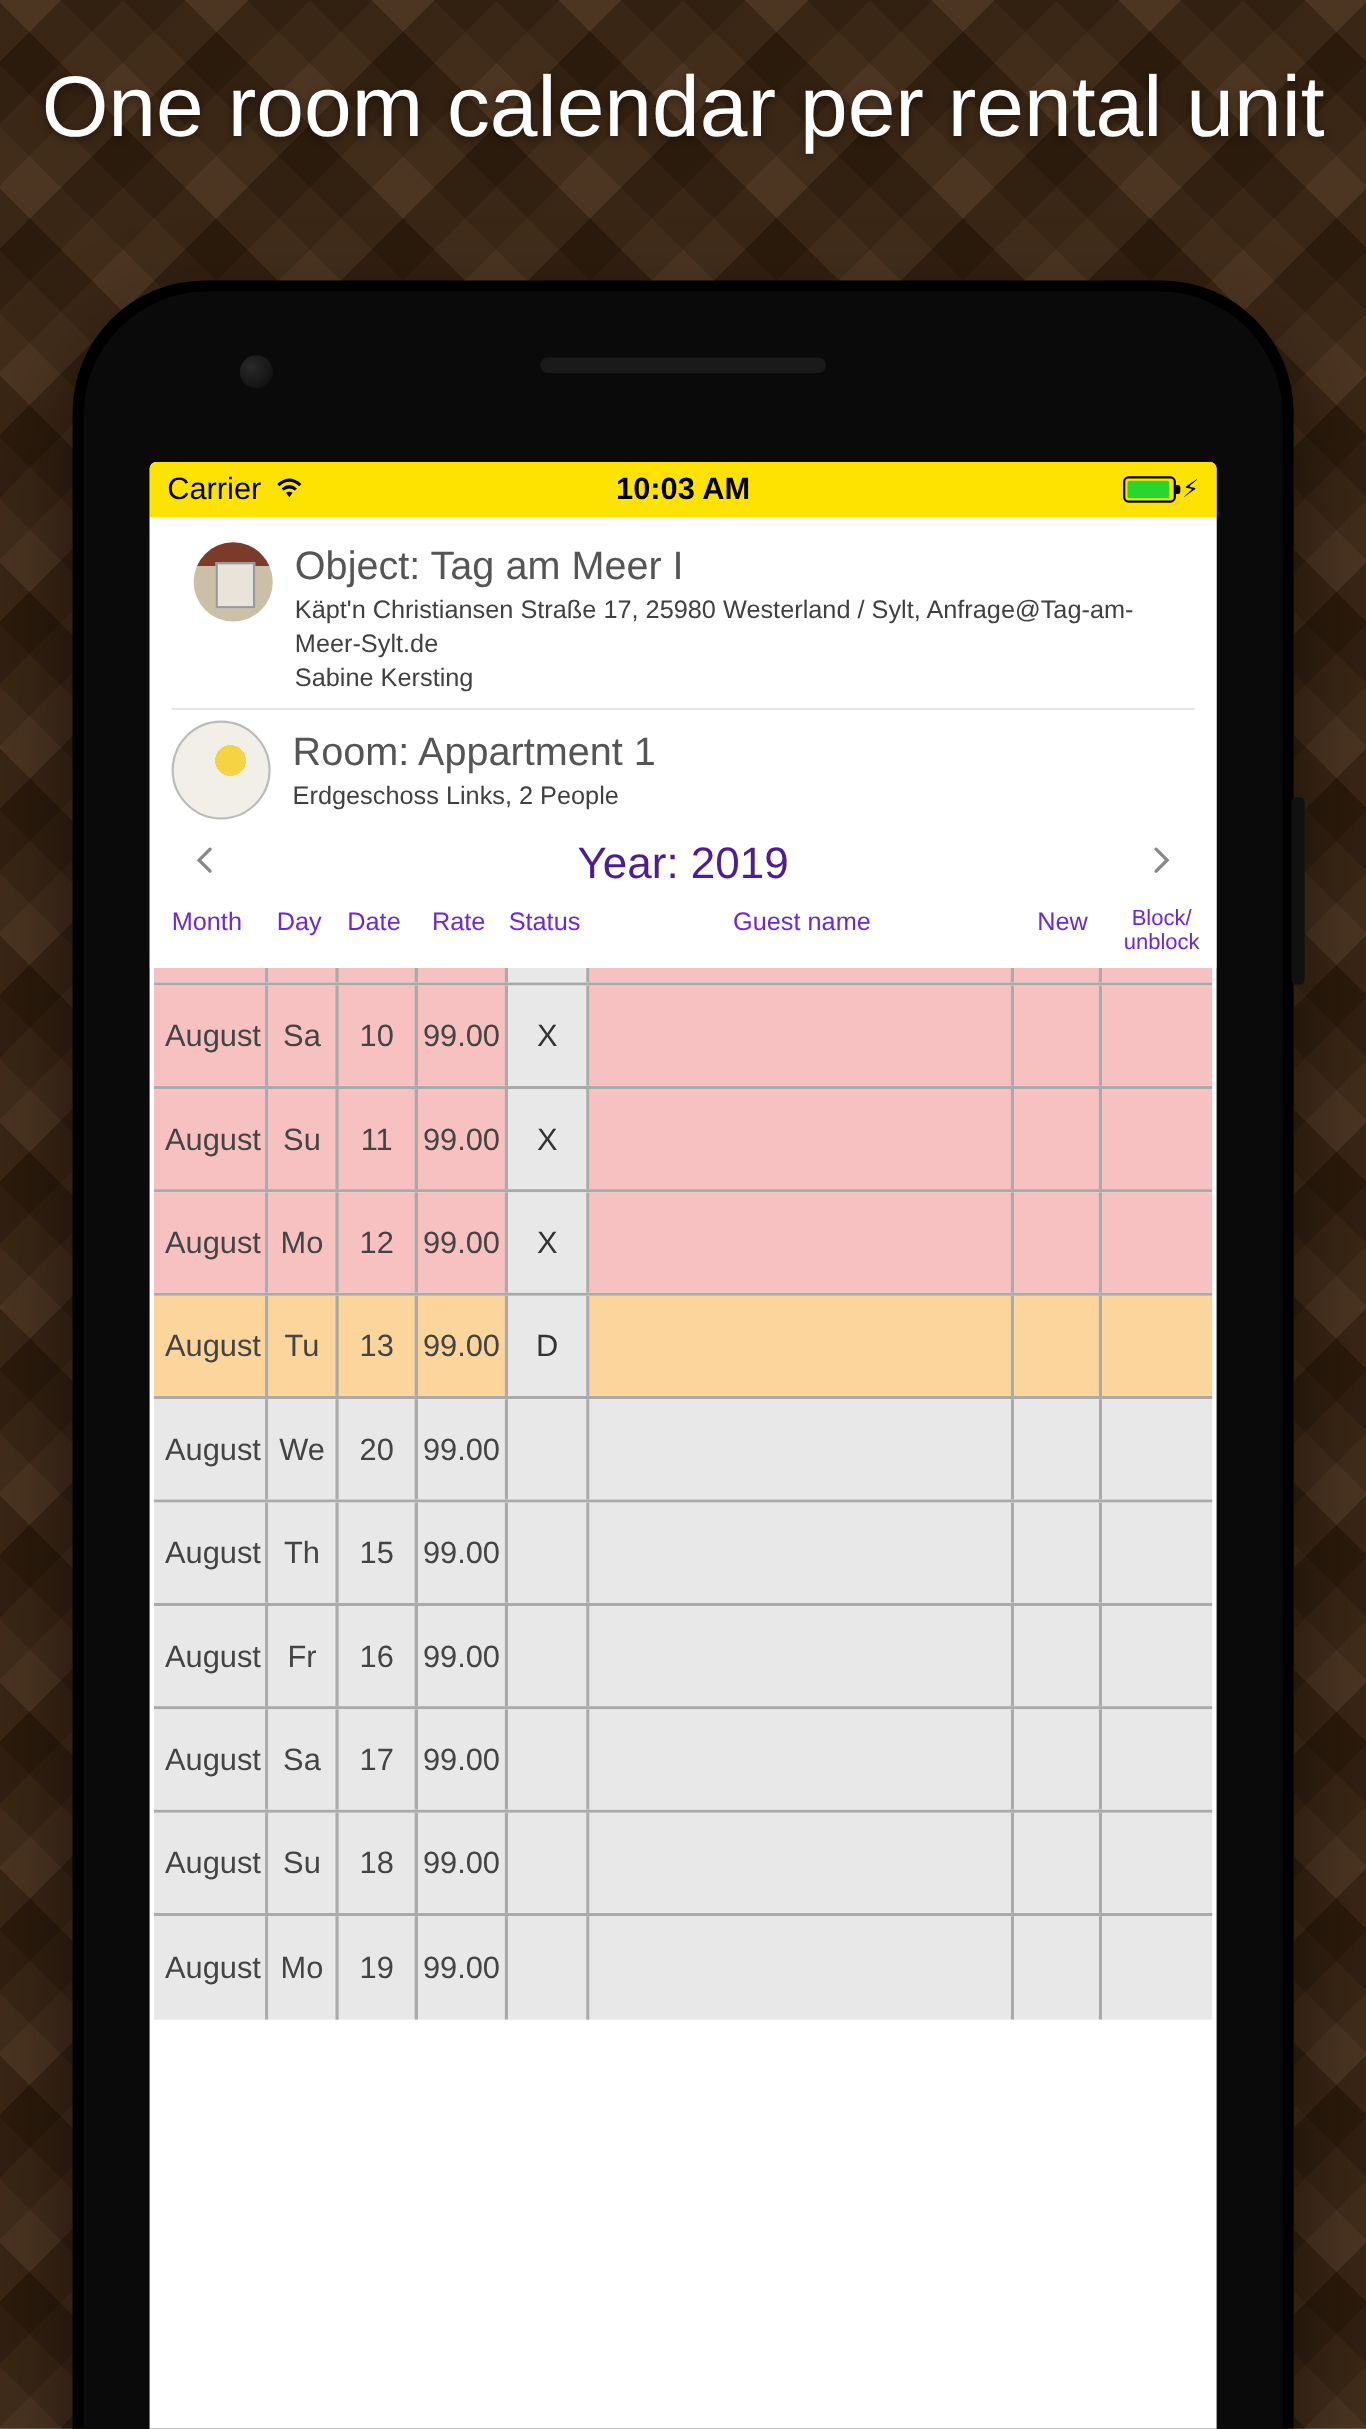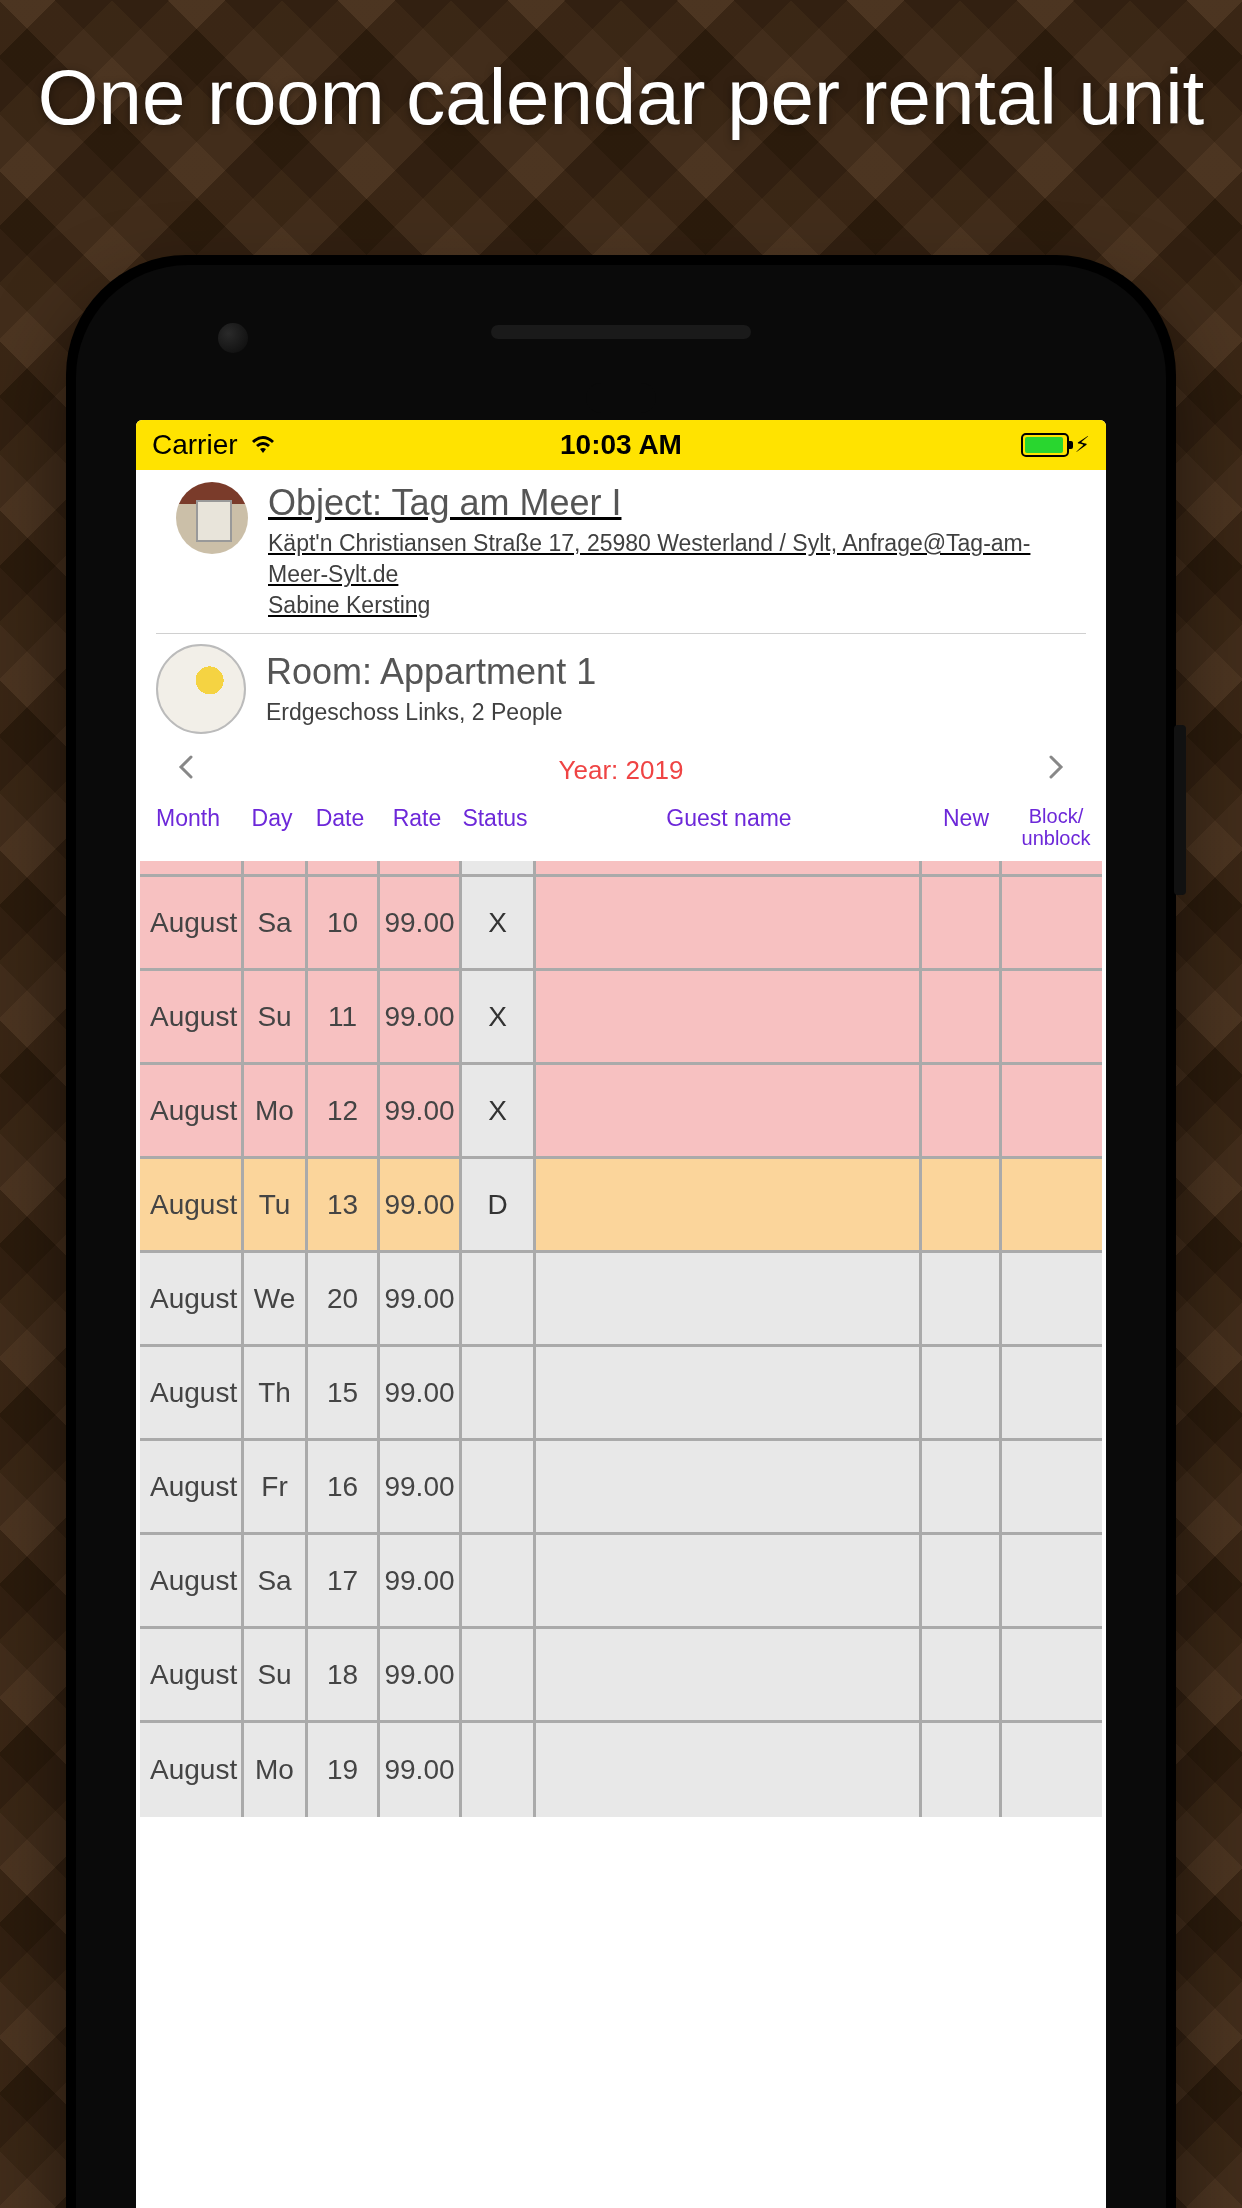--- a/index.html
+++ b/index.html
@@ -143,22 +143,21 @@
   font-size: 36px; font-weight: 500;
   cursor: pointer;
 }
 
 .info-section { background: #fff; }
 .object-row {
   display: flex; align-items: flex-start;
   padding: 12px 20px 12px 20px;
   gap: 20px;
   border-bottom: 1px solid #d0d0d0;
-  margin: 0 20px 4px 20px;
-  text-decoration: underline;
+  margin: 11px 20px 4px 20px;
 }
 .room-row {
   display: flex; align-items: center;
   padding: 6px 20px 8px 20px; gap: 20px;
 }
 .obj-thumb {
   width: 72px; height: 72px; border-radius: 50%;
   background: linear-gradient(180deg, #7a3b2a 0 30%, #cbbfa8 30% 100%);
   position: relative; flex-shrink: 0;
 }
@@ -174,21 +173,21 @@
 }
 .info-texts { flex: 1; }
 .info-title { font-size: 36px; color: #555; margin-bottom: 4px; }
 .info-sub { font-size: 23px; color: #404040; line-height: 1.35; }
 
 .year-nav {
   display: flex; align-items: center; justify-content: space-between;
   padding: 10px 40px 8px;
 }
 .year-chev { color: #888; font-size: 32px; cursor: pointer; }
-.year-label { font-size: 26px; font-weight: 500; color: #ef4444; }
+.year-label { font-size: 40px; font-weight: 500; color: #4c1d95; }
 
 .table-header {
   display: flex;
   padding: 8px 0 12px;
   font-size: 23px;
   color: #6d28d9;
 }
 .th { text-align: center; }
 .c-month { width: 104px; }
 .c-day   { width: 64px; }

